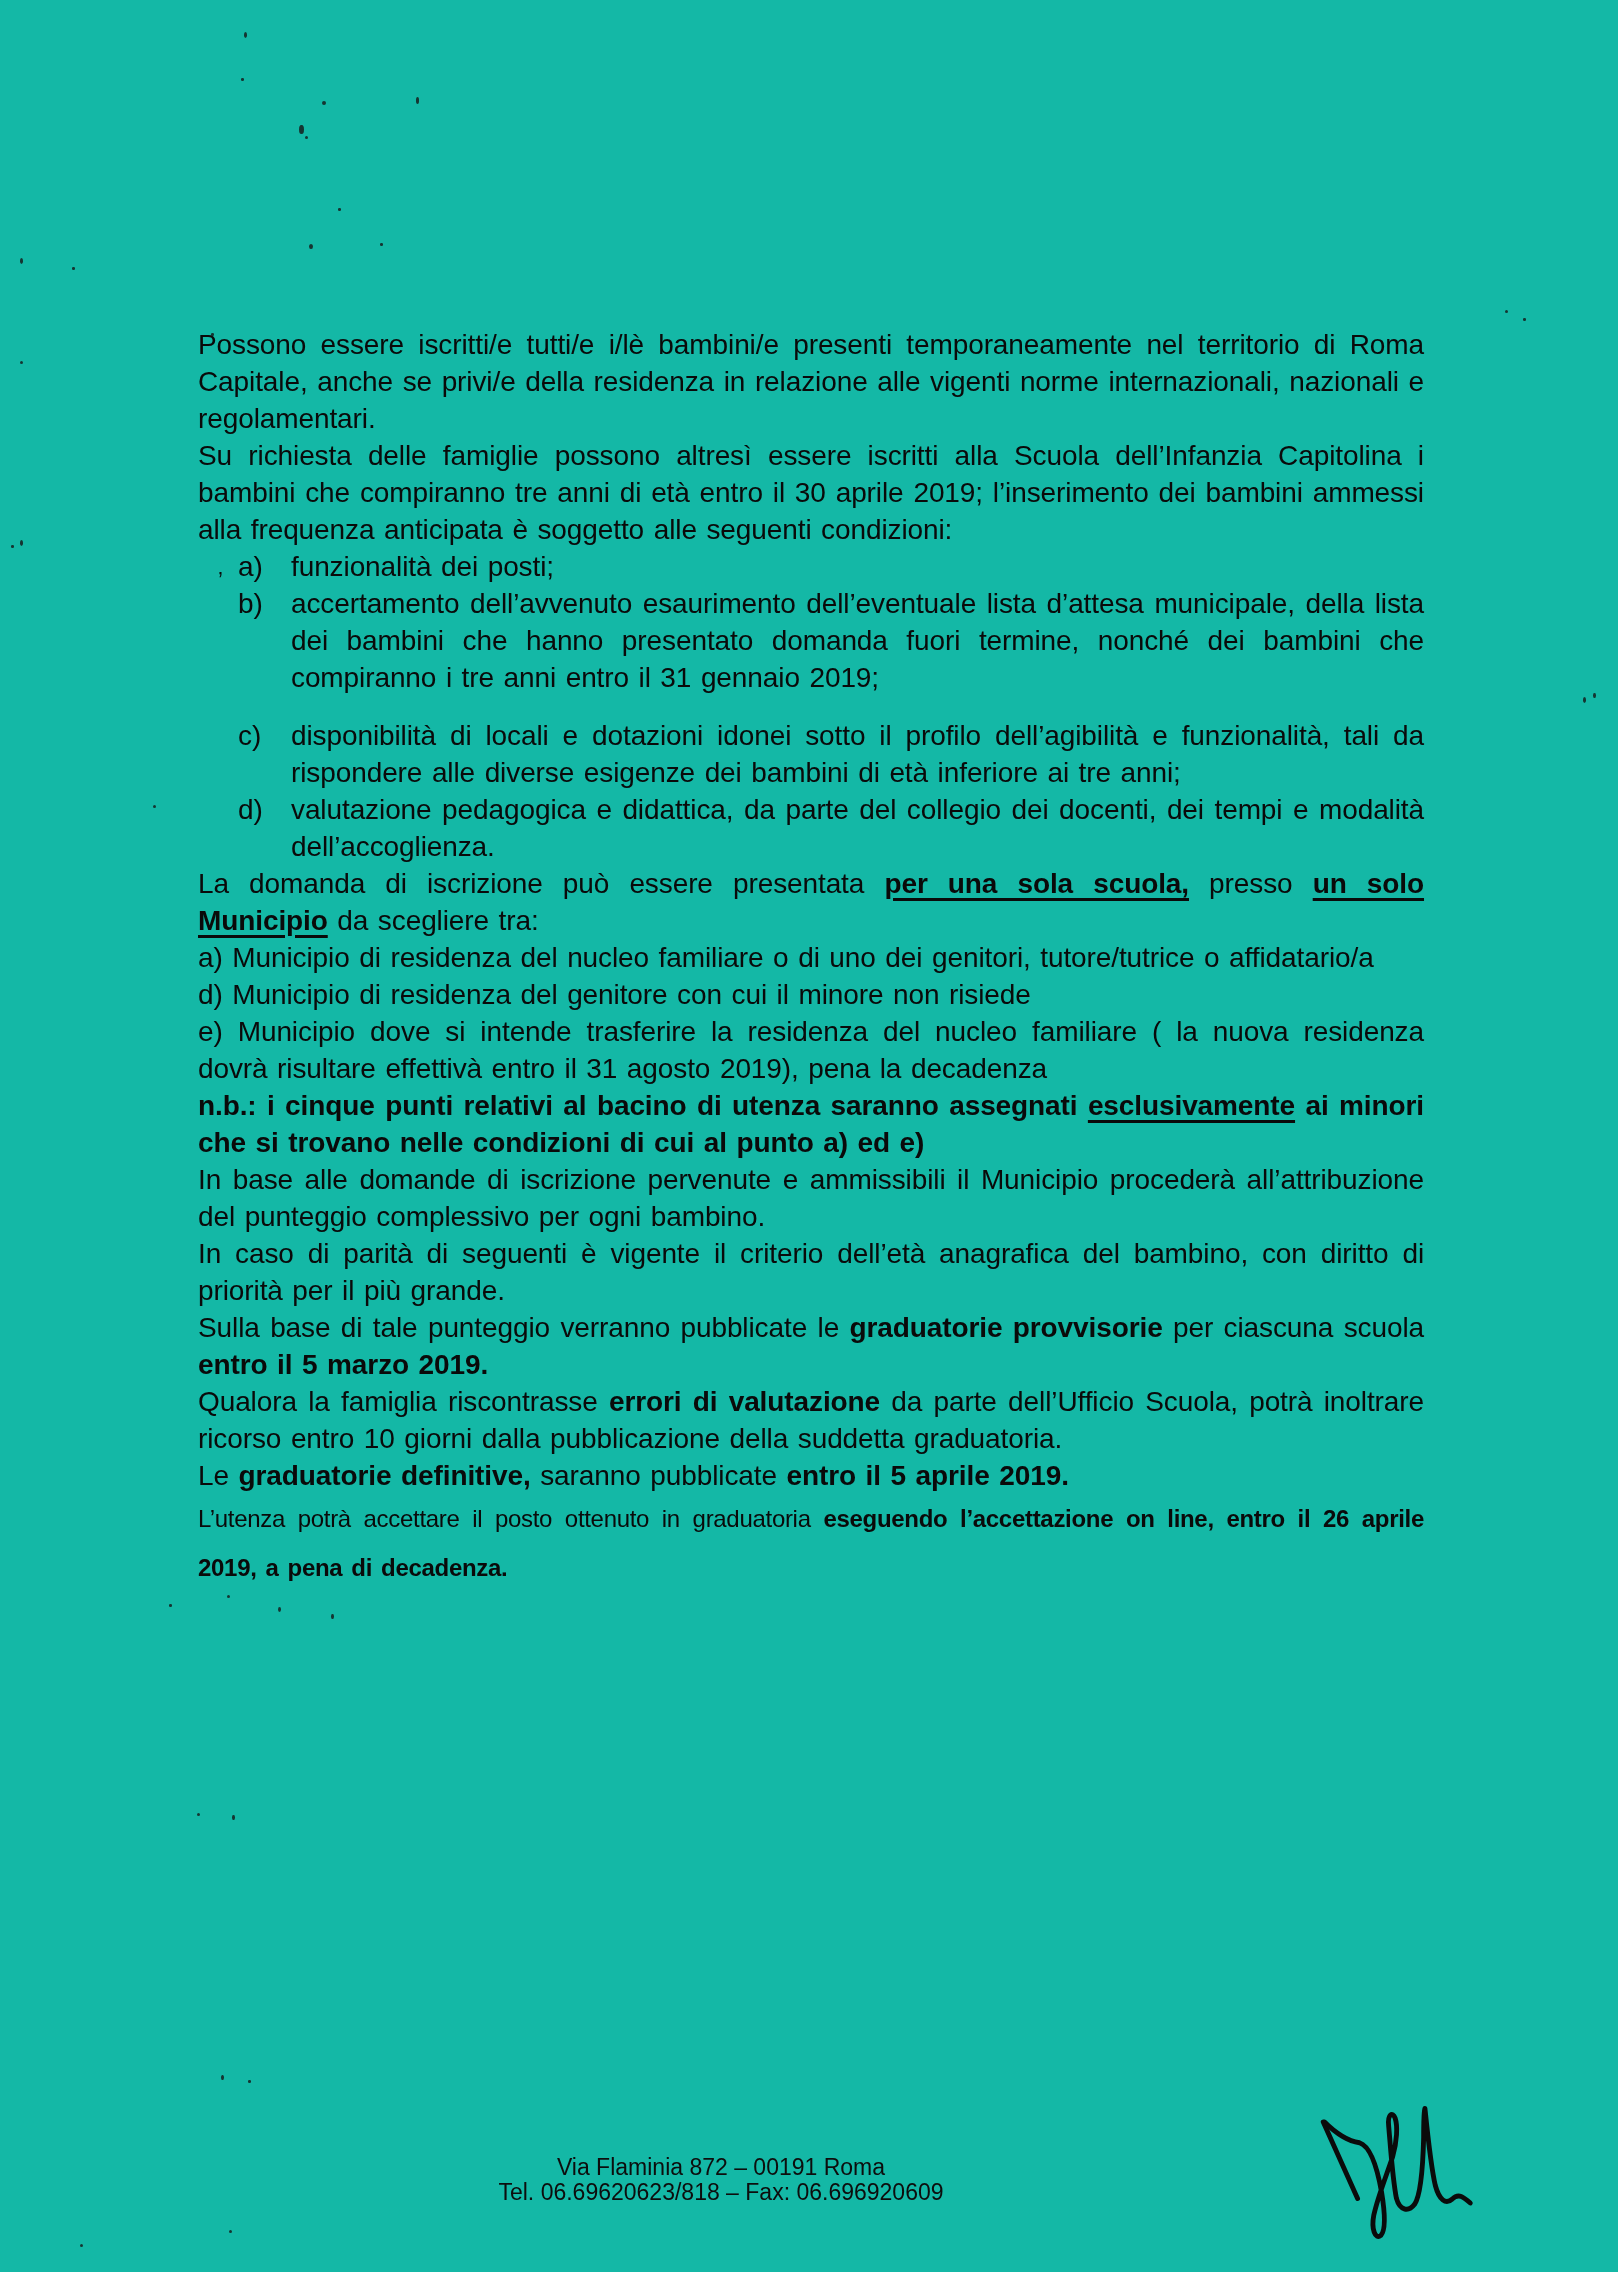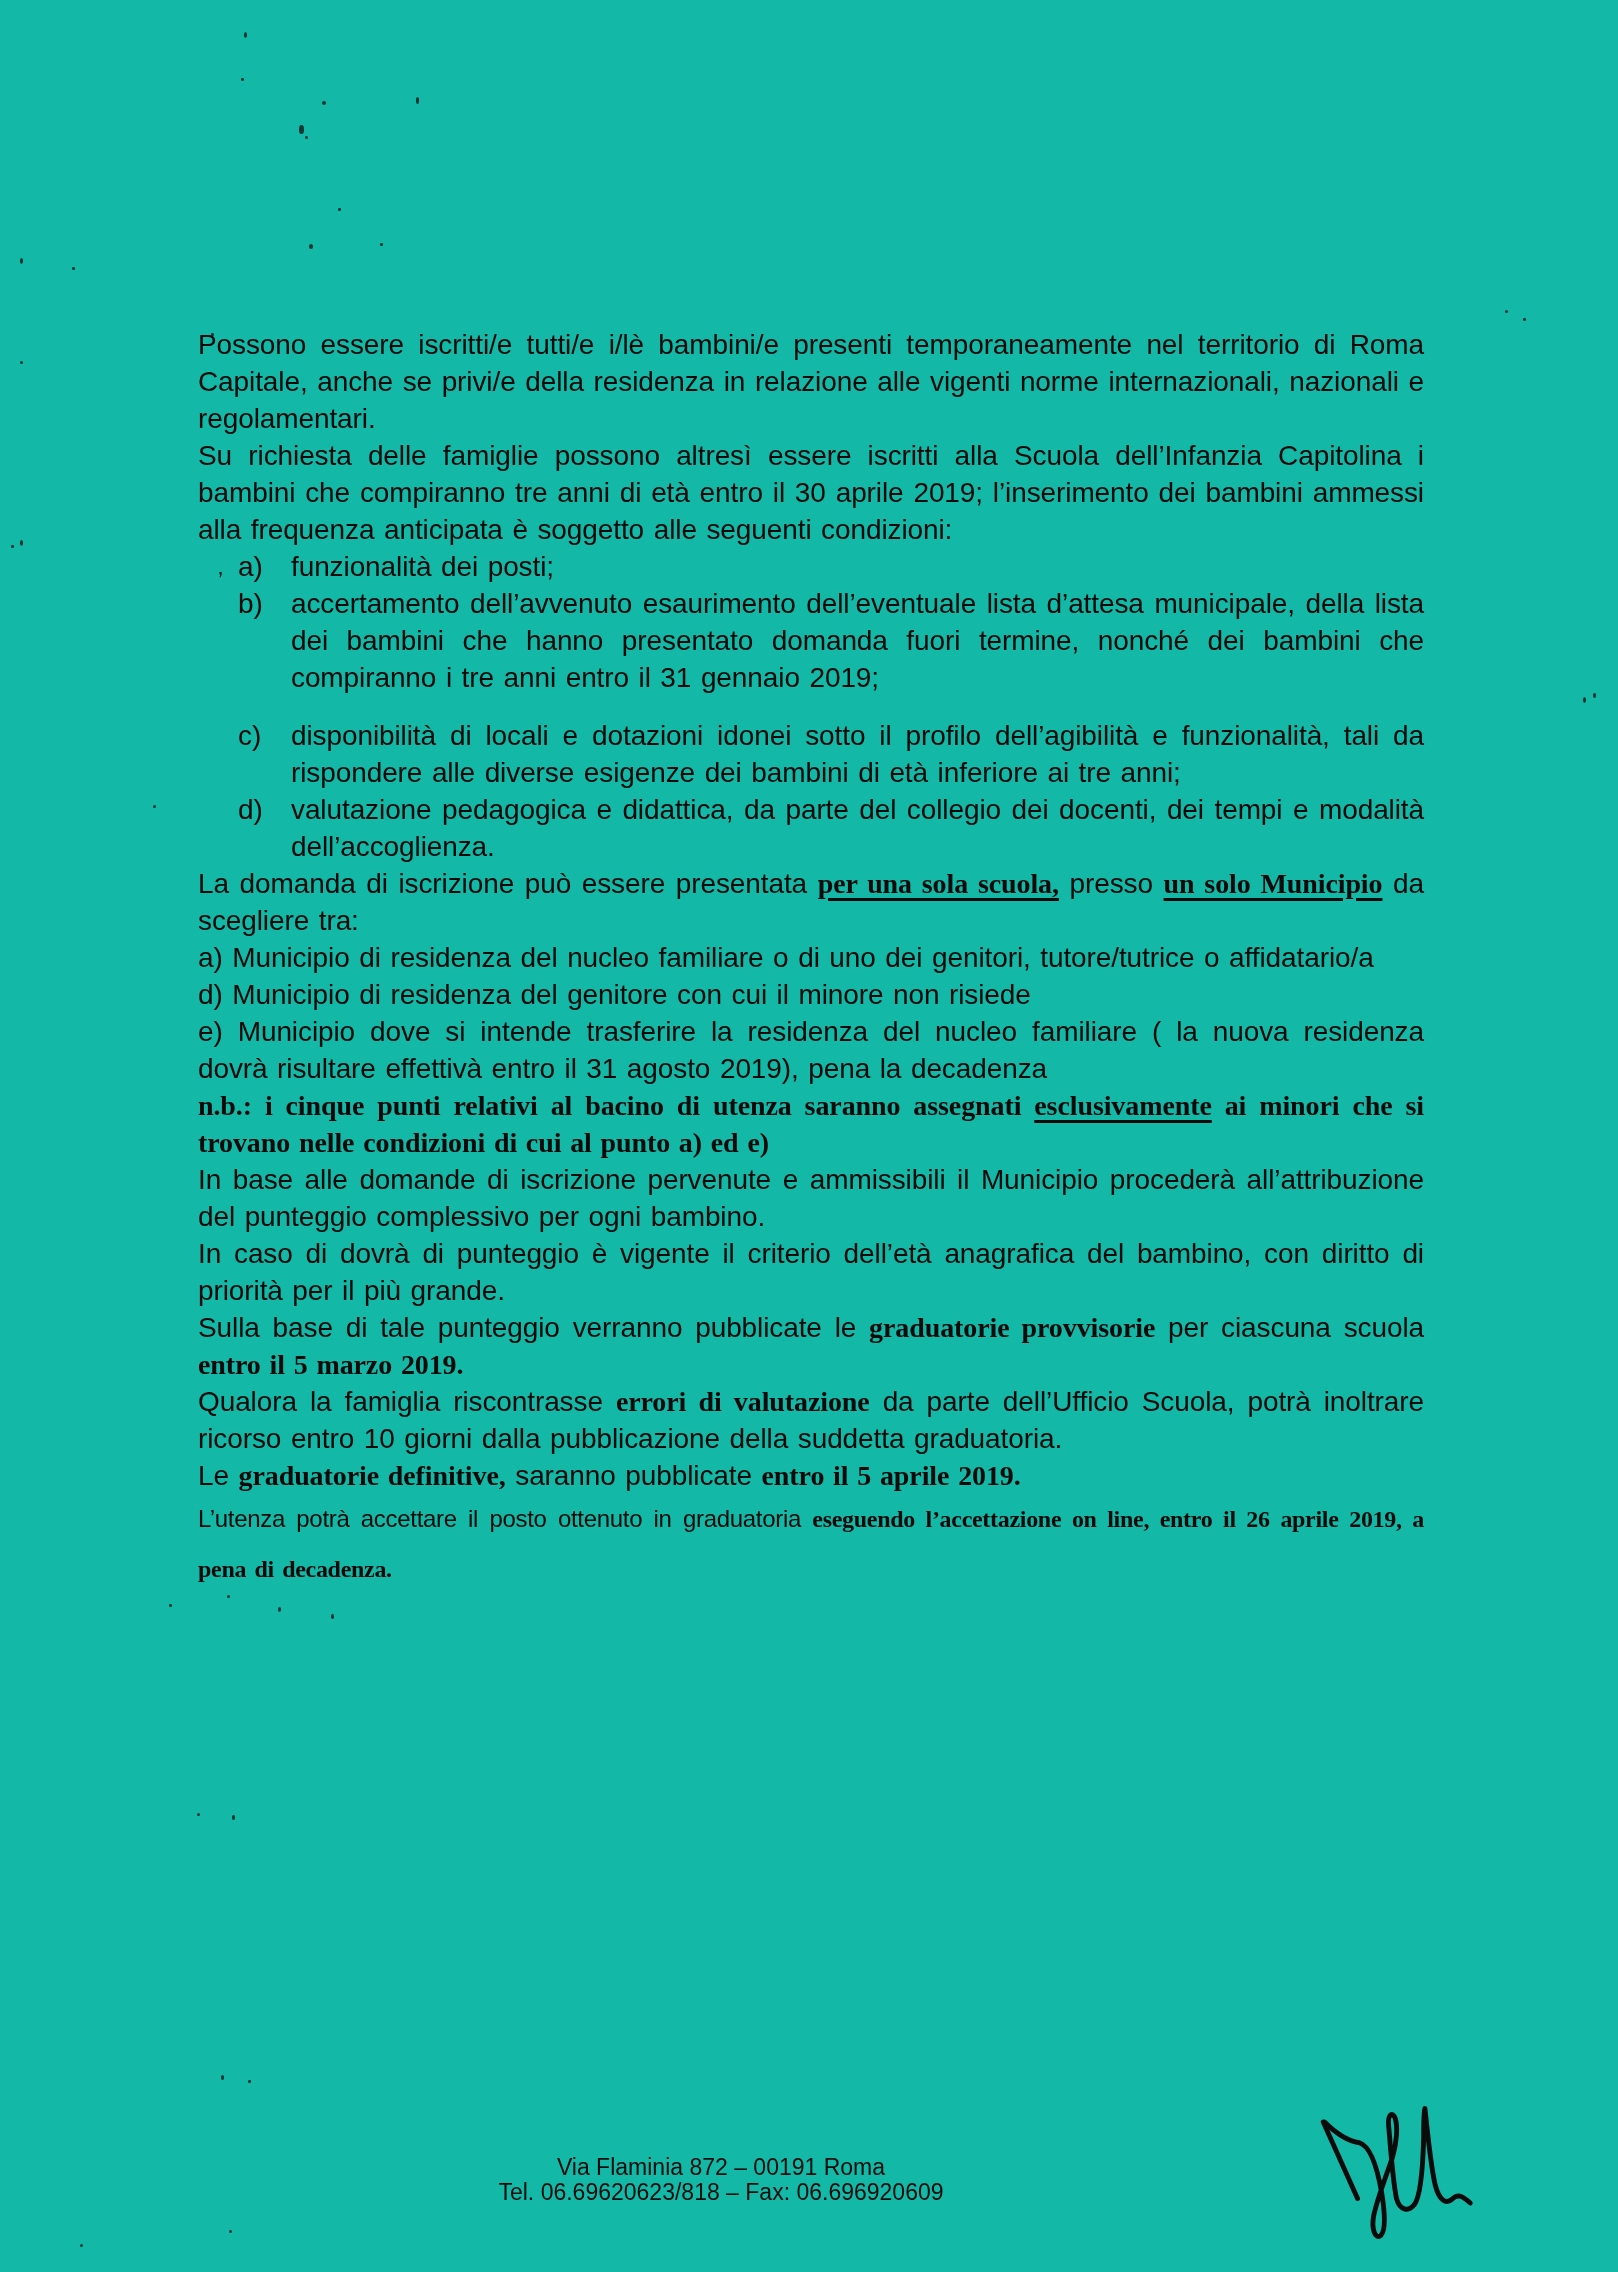--- a/index.html
+++ b/index.html
@@ -11,21 +11,21 @@
     font-family:"Liberation Sans","DejaVu Sans",sans-serif;
     overflow:hidden;
   }
   .content{
     position:absolute;left:198px;top:326px;width:1226px;
     font-size:28px;line-height:37px;
     text-align:justify;
     letter-spacing:-0.1px;word-spacing:1.9px;
   }
   .content p{margin:0;}
-  .b{font-weight:700;font-family:Liberation Serif, serif;}
+  .b{font-weight:700;}
   .u{text-decoration:underline;text-decoration-thickness:3.2px;text-underline-offset:5.2px;}
   .mt32{margin-top:21px;}
   .mt46{margin-top:30px;}
   .mt52{margin-top:34px;}
   .mt66{margin-top:43px;}
   .mt70{margin-top:45px;}
   .mt88{margin-top:57px;}
   .list1{margin-left:40px;}
   .l1item{display:flex;}
   .l1label{flex:0 0 53px;}
@@ -72,21 +72,21 @@
     <p class="mt88"><span>La domanda di iscrizione può essere presentata </span><span class="b u">per una sola scuola,</span><span> presso </span><span class="b u">un solo Municipio</span><span> da scegliere tra:</span></p>
 
     <p><span>a) Municipio di residenza del nucleo familiare o di uno dei genitori, tutore/tutrice o affidatario/a</span></p>
     <p><span>d) Municipio di residenza del genitore con cui il minore non risiede</span></p>
     <p><span>e) Municipio dove si intende trasferire la residenza del nucleo familiare ( la nuova residenza dovrà risultare effettivà entro il 31 agosto 2019), pena la decadenza</span></p>
 
     <p><span class="b">n.b.: i cinque punti relativi al bacino di utenza saranno assegnati </span><span class="b u">esclusivamente</span><span class="b"> ai minori che si trovano nelle condizioni di cui al punto a) ed e)</span></p>
 
 
     <p class="mt52"><span>In base alle domande di iscrizione pervenute e ammissibili il Municipio procederà all’attribuzione del punteggio complessivo per ogni bambino.</span></p>
-    <p><span>In caso di dovrà di punteggio è vigente il criterio dell’età anagrafica del bambino, con diritto di priorità per il più grande.</span></p>
+    <p><span>In caso di parità di seguenti è vigente il criterio dell’età anagrafica del bambino, con diritto di priorità per il più grande.</span></p>
 
     <p class="mt66"><span>Sulla base di tale punteggio verranno pubblicate le </span><span class="b">graduatorie provvisorie</span><span> per ciascuna scuola </span><span class="b">entro il 5 marzo 2019.</span></p>
     <p><span>Qualora la famiglia riscontrasse </span><span class="b">errori di valutazione</span><span> da parte dell’Ufficio Scuola, potrà inoltrare ricorso entro 10 giorni dalla pubblicazione della suddetta graduatoria.</span></p>
     <p><span>Le </span><span class="b">graduatorie definitive,</span><span> saranno pubblicate </span><span class="b">entro il 5 aprile 2019.</span></p>
 
     <p class="large mt46"><span>L’utenza potrà accettare il posto ottenuto in graduatoria </span><span class="b">eseguendo l’accettazione on line, entro il 26 aprile 2019, a pena di decadenza.</span></p>
   </div>
 
   <span class="stray">’</span>
 

